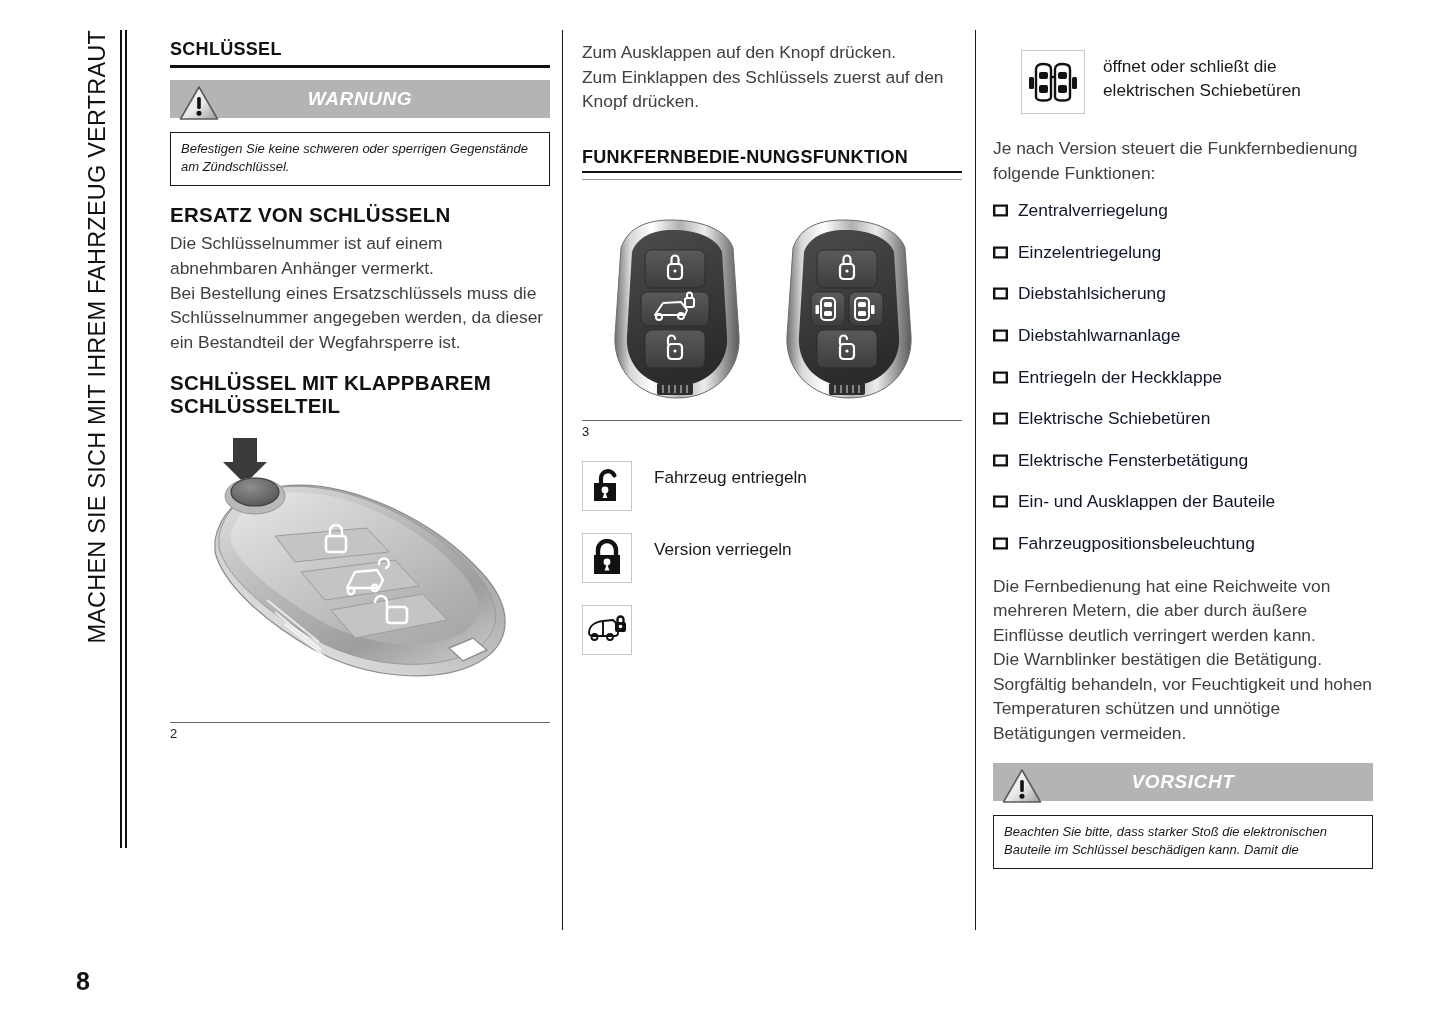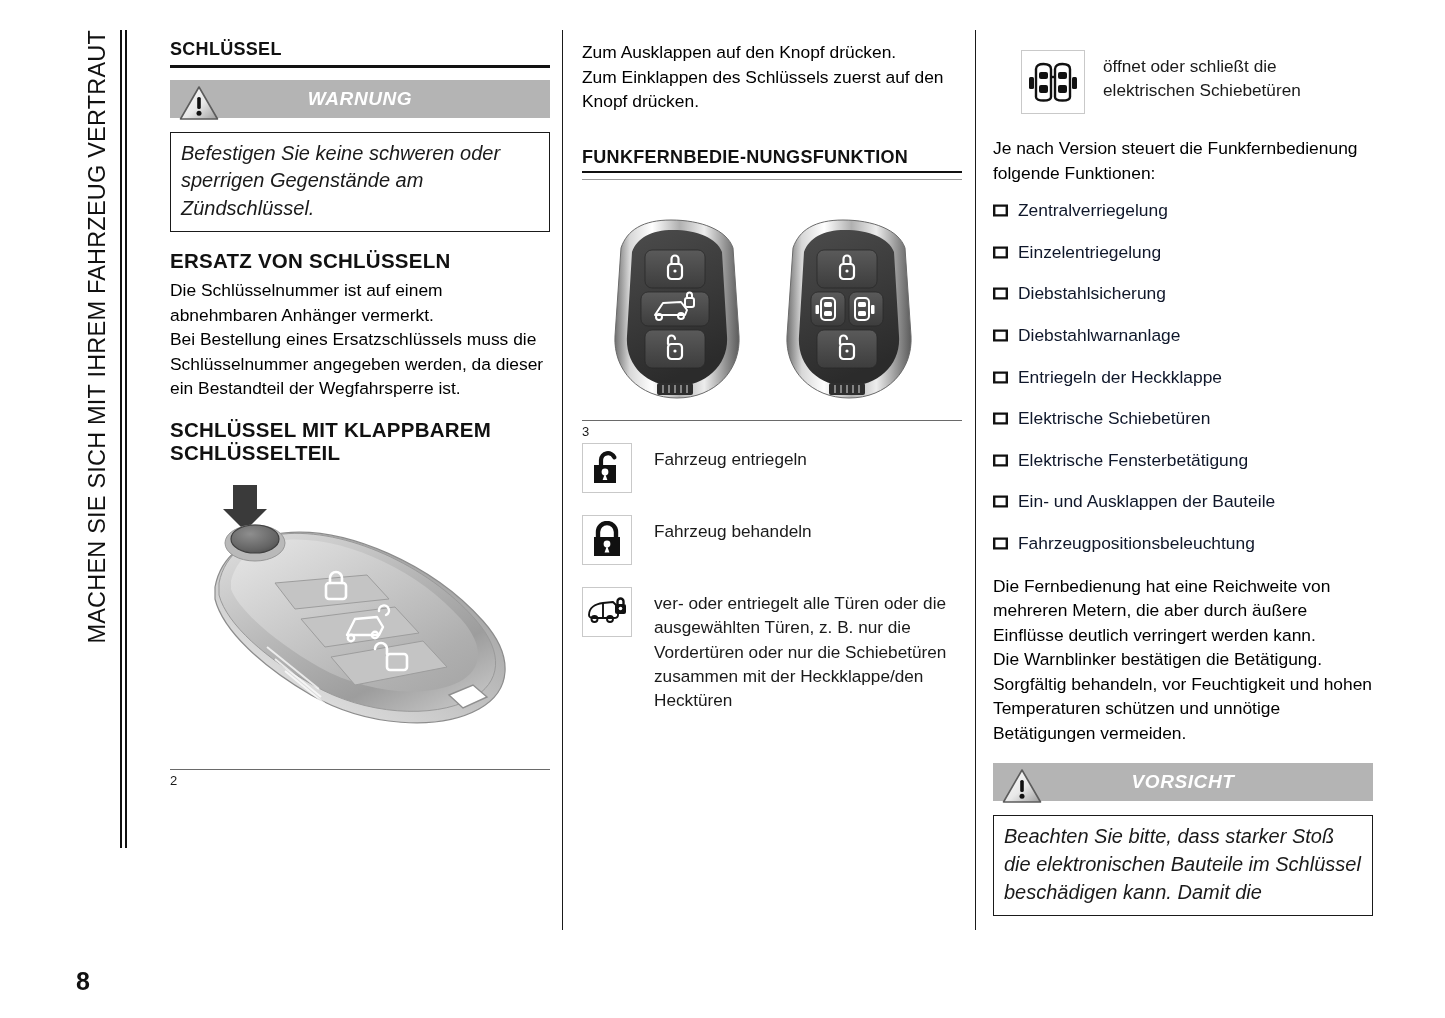--- a/index.html
+++ b/index.html
@@ -48,50 +48,50 @@
   .head-rule{height:2.2px;background:#111;margin:2px 0 12px 0;}
   .head-rule.thin{height:1.1px;margin-top:4px;}
 
   h2.sub{
     font-size:20.5px;line-height:1.12;font-weight:700;
     letter-spacing:.25px;margin:18px 0 5px 0;color:#111;
     text-transform:uppercase;
   }
 
   p.body{
-    font-size:17.4px;line-height:1.41;margin:0 0 0 0;color:#000000;
+    font-size:17.4px;line-height:1.41;margin:0 0 0 0;color:#404040;
     font-weight:400;
   }
 
   
   .warnbar{
     position:relative;background:#b4b4b4;height:38px;
     display:flex;align-items:center;justify-content:center;
     margin:6px 0 0 0;
   }
   .warnbar .tri{position:absolute;left:8px;top:4px;}
   .warnbar-label{
     font-size:19px;font-weight:700;font-style:italic;color:#ffffff;
     letter-spacing:.6px;
   }
   .warnbox{
     border:1.2px solid #1a1a1a;margin-top:14px;padding:7px 10px 9px 10px;
   }
   .warnbox p{
-    margin:0;font-size:20px;line-height:1.38;font-style:italic;color:#1a1a1a;
+    margin:0;font-size:13px;line-height:1.38;font-style:italic;color:#1a1a1a;
   }
 
   
   .fig{margin-top:14px;}
   .fig-rule{height:1.1px;background:#6a6a6a;}
   .fig-num{font-size:13px;color:#1a1a1a;margin-top:3px;}
   .fig-img{display:block;margin:0 auto;}
 
   
-  .legend{margin-top:4px;}
+  .legend{margin-top:22px;}
   .legend-row{display:flex;align-items:flex-start;margin-bottom:22px;}
   .legend-ico{
     width:50px;height:50px;flex:0 0 50px;border:1px solid #c9c9c9;
     box-sizing:border-box;display:flex;align-items:center;justify-content:center;
     background:#fff;
   }
   .legend-txt{
     margin-left:22px;font-size:17.2px;line-height:1.4;padding-top:4px;color:#1a1a1a;
   }
 
@@ -379,38 +379,37 @@
 
       <div class="legend-row">
         <div class="legend-ico">
           <svg width="34" height="38" viewBox="0 0 34 38">
             <path d="M8 16 V11 a9 9 0 0 1 18 0 V16" fill="none" stroke="#111" stroke-width="4.4" stroke-linecap="round"></path>
             <rect x="4" y="16" width="26" height="19" fill="#111"></rect>
             <circle cx="17" cy="23" r="3.4" fill="#ffffff"></circle>
             <path d="M17 24.5 L14.6 31.5 h4.8 Z" fill="#ffffff"></path>
           </svg>
         </div>
-        <div class="legend-txt">Fahrzeug behandeln</div>
+        <div class="legend-txt">Version verriegeln</div>
       </div>
 
       <div class="legend-row">
         <div class="legend-ico">
           <svg width="44" height="30" viewBox="0 0 44 30">
             <g fill="none" stroke="#111" stroke-width="1.9" stroke-linecap="round" stroke-linejoin="round">
               <path d="M4 18 C4 11 10 7 18 6 L28 5 L33 10 L33 18 C33 20 31 21 29 21 L8 21 C6 21 4 20 4 18 Z"></path>
               <circle cx="9.5" cy="22" r="3"></circle>
               <circle cx="25" cy="22" r="3"></circle>
               <path d="M18 7 V20"></path>
             </g>
             <rect x="30" y="7" width="11" height="10" rx="2" fill="#111"></rect>
             <path d="M32.5 7 V4.5 a3 3 0 0 1 6 0 V7" fill="none" stroke="#111" stroke-width="2.4"></path>
             <circle cx="35.5" cy="11.5" r="1.8" fill="#ffffff"></circle>
           </svg>
         </div>
-        <div class="legend-txt">ver- oder entriegelt alle Türen oder die ausgewählten Türen, z. B. nur die Vordertüren oder nur die Schiebetüren zusammen mit der Heckklappe/den Hecktüren</div>
       </div>
 
     </div>
 
   </div>
 
   <div class="col col3">
 
     <div class="legend" style="margin-top:10px;padding-left:28px;">
       <div class="legend-row">

